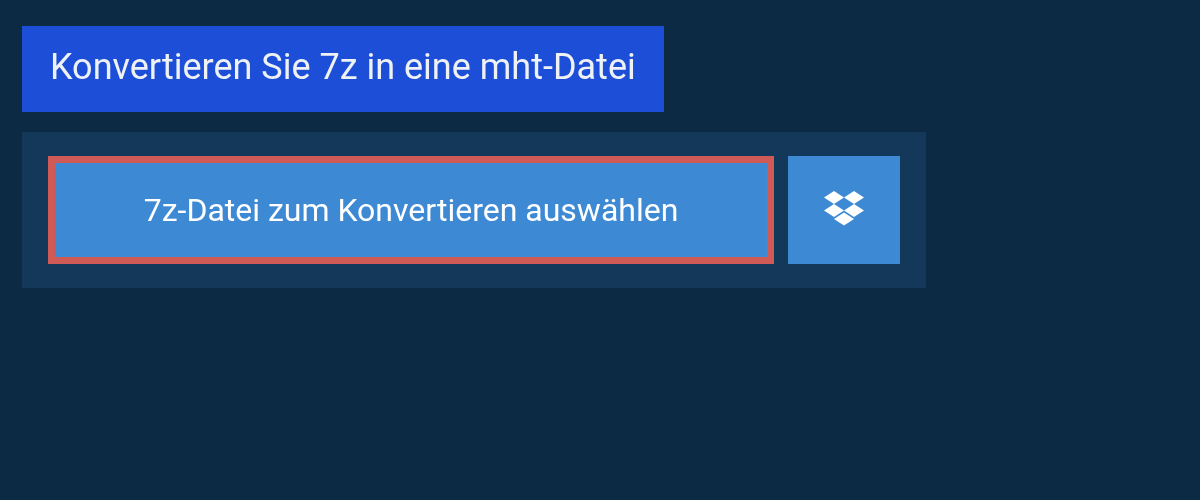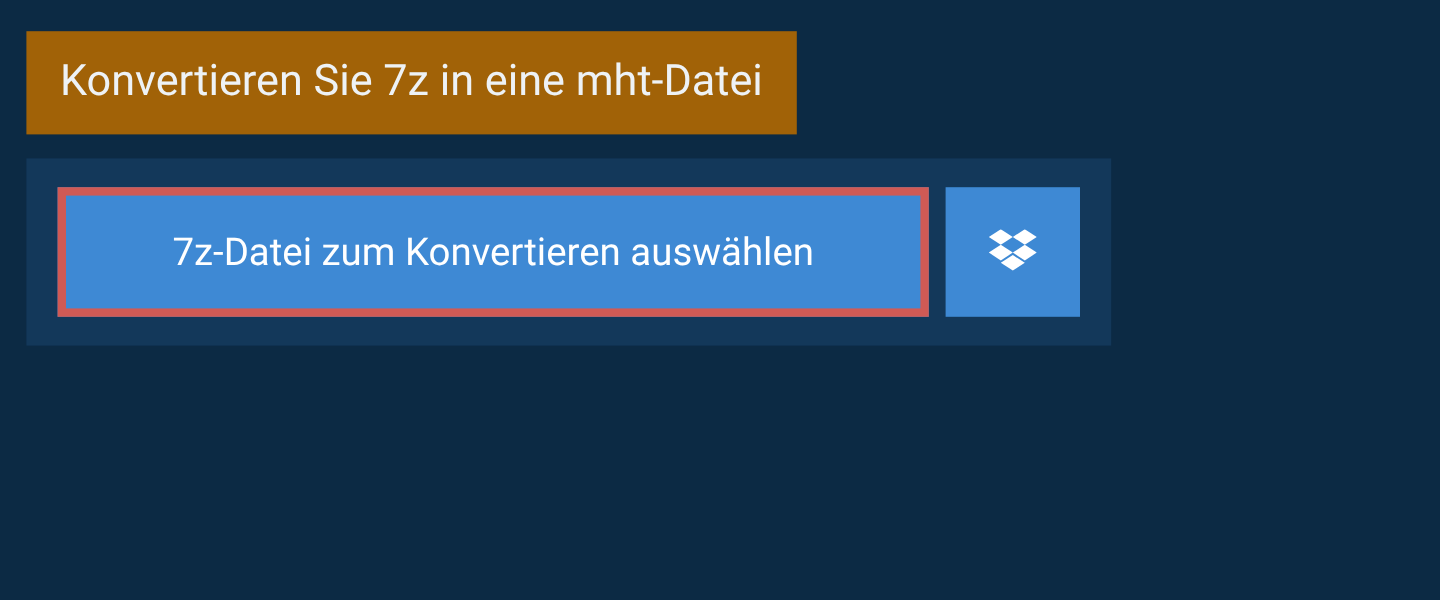--- a/index.html
+++ b/index.html
@@ -8,21 +8,21 @@
       box-sizing: border-box;
     }
     body {
       width: 1200px;
       height: 500px;
       background-color: #0c2a44;
       font-family: -apple-system, BlinkMacSystemFont, "Segoe UI", Roboto, Helvetica, Arial, sans-serif;
       overflow: hidden;
     }
     .title-bar {
-      background-color: #a16207;
+      background-color: #1d4ed8;
       padding: 20px 28px 24px 28px;
       width: fit-content;
       margin-left: 22px;
       margin-top: 26px;
     }
     .title-text {
       color: #eef2f5;
       font-size: 36px;
       font-weight: 400;
     }

